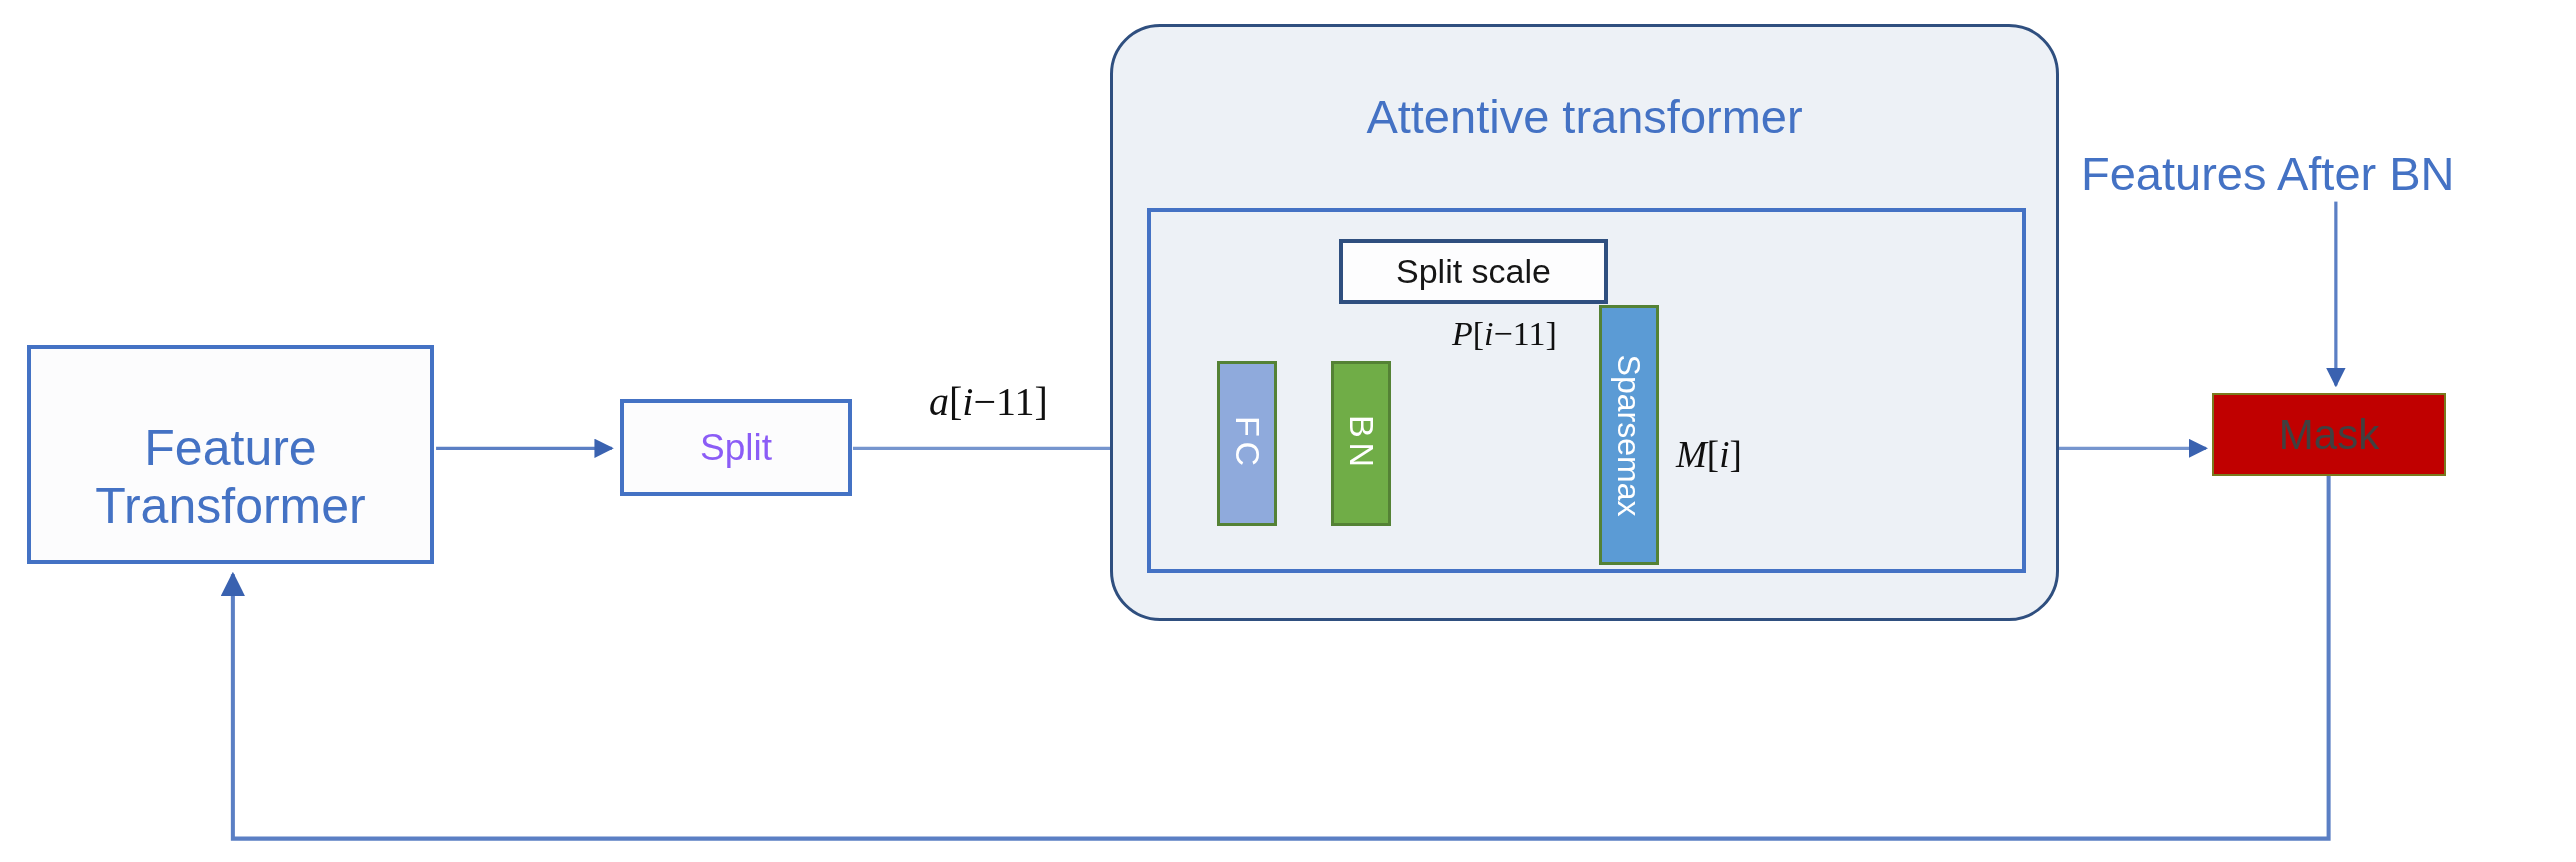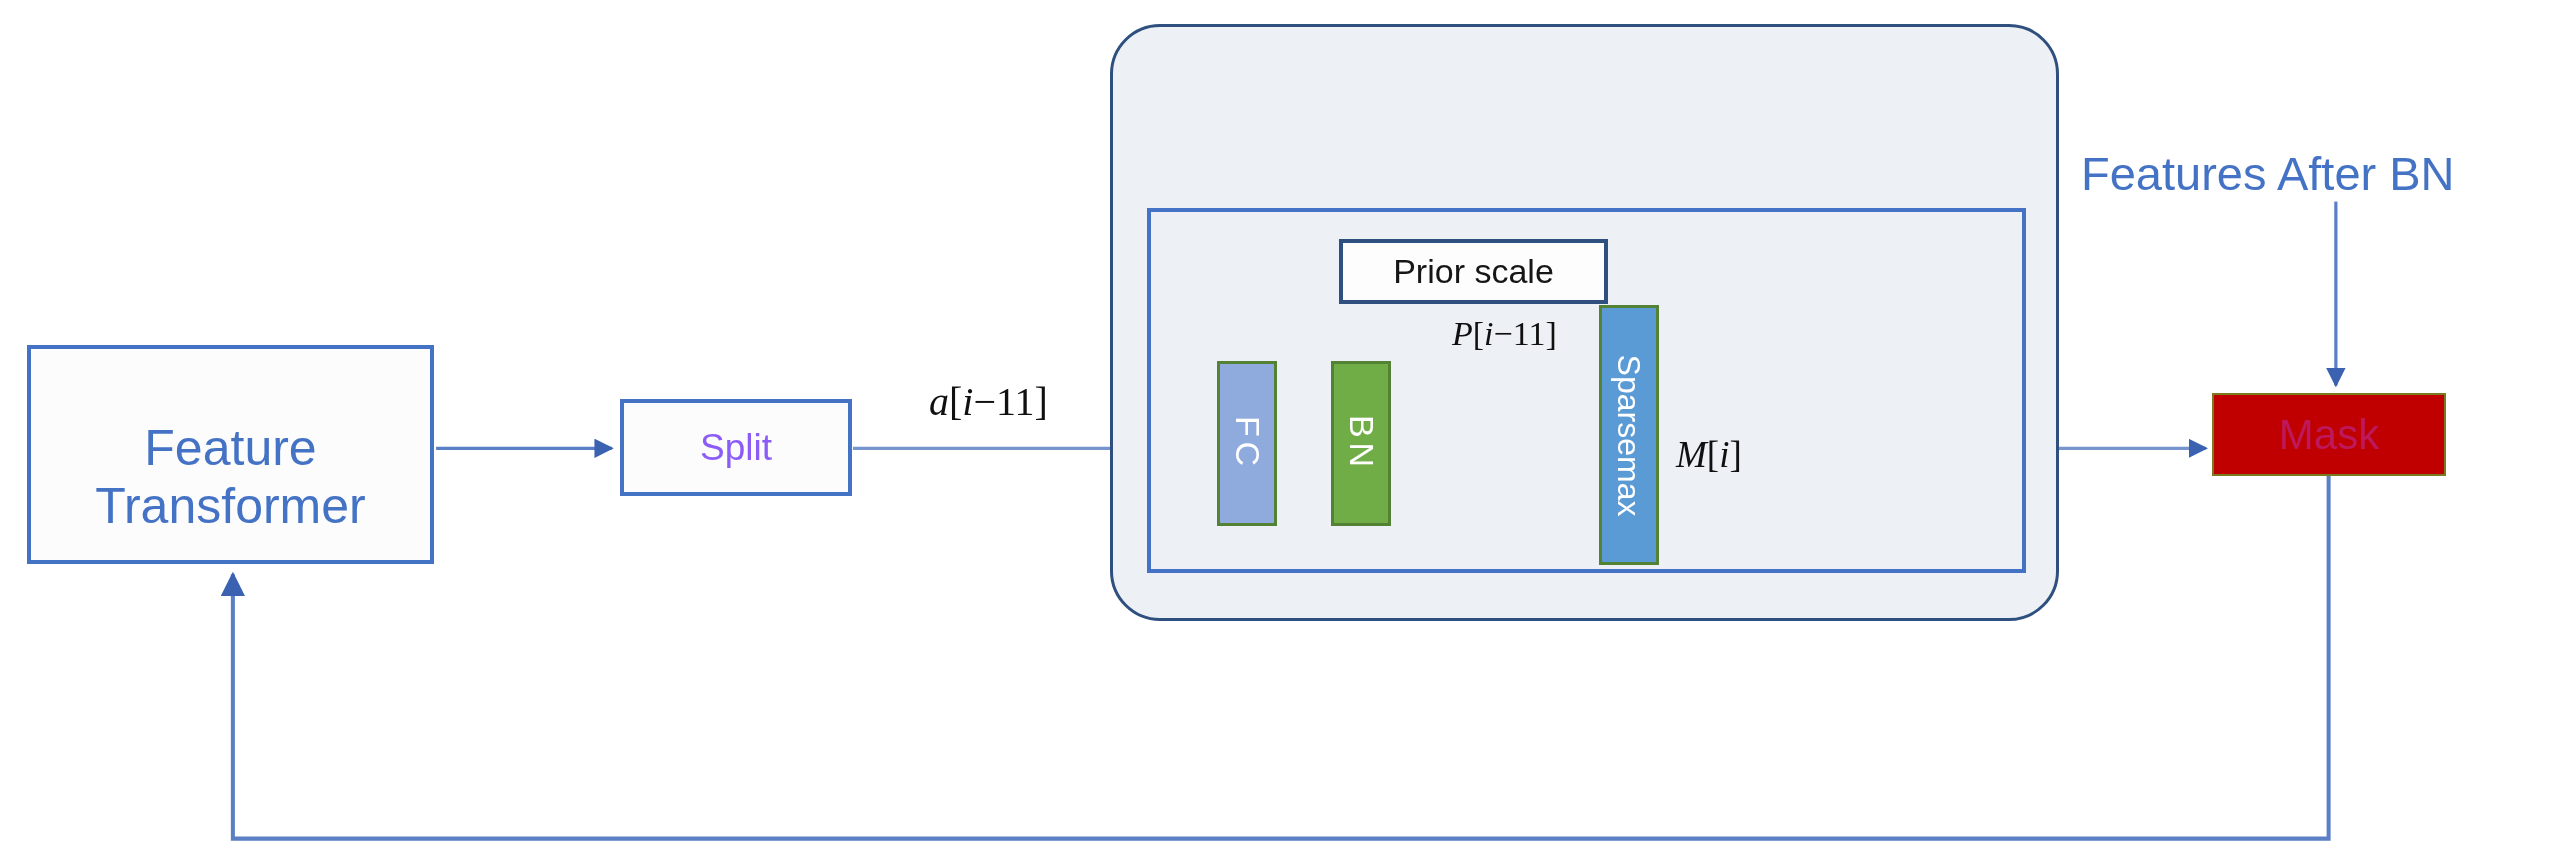--- a/index.html
+++ b/index.html
@@ -171,21 +171,21 @@
     position: absolute;
     left: 2212px; top: 393px;
     width: 234px; height: 83px;
     background: #C00000;
     border: 2.4px solid #7A7A1E;
     box-sizing: border-box;
   }
   #mask-label {
     left: 2212px; top: 393px;
     width: 234px; height: 83px;
-    color: #be185d;
+    color: #404040;
     font-size: 42px;
   }
 
   
   #features-after-bn-label {
     left: 2081px; top: 145px;
     width: 500px; height: 56px;
     color: #4472C4;
     font-size: 47px;
     justify-content: flex-start;
@@ -251,30 +251,31 @@
 
     <g>
       <circle cx="2239" cy="336" r="32" fill="none" stroke="#000000" stroke-width="8"></circle>
       <line x1="2216" y1="313" x2="2262" y2="359" stroke="#000000" stroke-width="7"></line>
       <line x1="2262" y1="313" x2="2216" y2="359" stroke="#000000" stroke-width="7"></line>
     </g>
   </svg>
 
   <div id="attentive-container"></div>
   <div id="attentive-inner-rect"></div>
+  <div id="attentive-title" class="node-label">Attentive transformer</div>
 
   <div id="feature-transformer-box"></div>
   <div id="feature-transformer-label" class="node-label" style="white-space: pre-line;">Feature
 Transformer</div>
 
   <div id="split-box"></div>
   <div id="split-label" class="node-label">Split</div>
 
   <div id="prior-scale-box"></div>
-  <div id="prior-scale-label" class="node-label">Prior scale</div>
+  <div id="prior-scale-label" class="node-label">Split scale</div>
 
   <div id="fc-box"></div>
   <div id="fc-label" class="node-label">
     <span>FC</span>
   </div>
 
   <div id="bn-box"></div>
   <div id="bn-label" class="node-label">
     <span>BN</span>
   </div>

